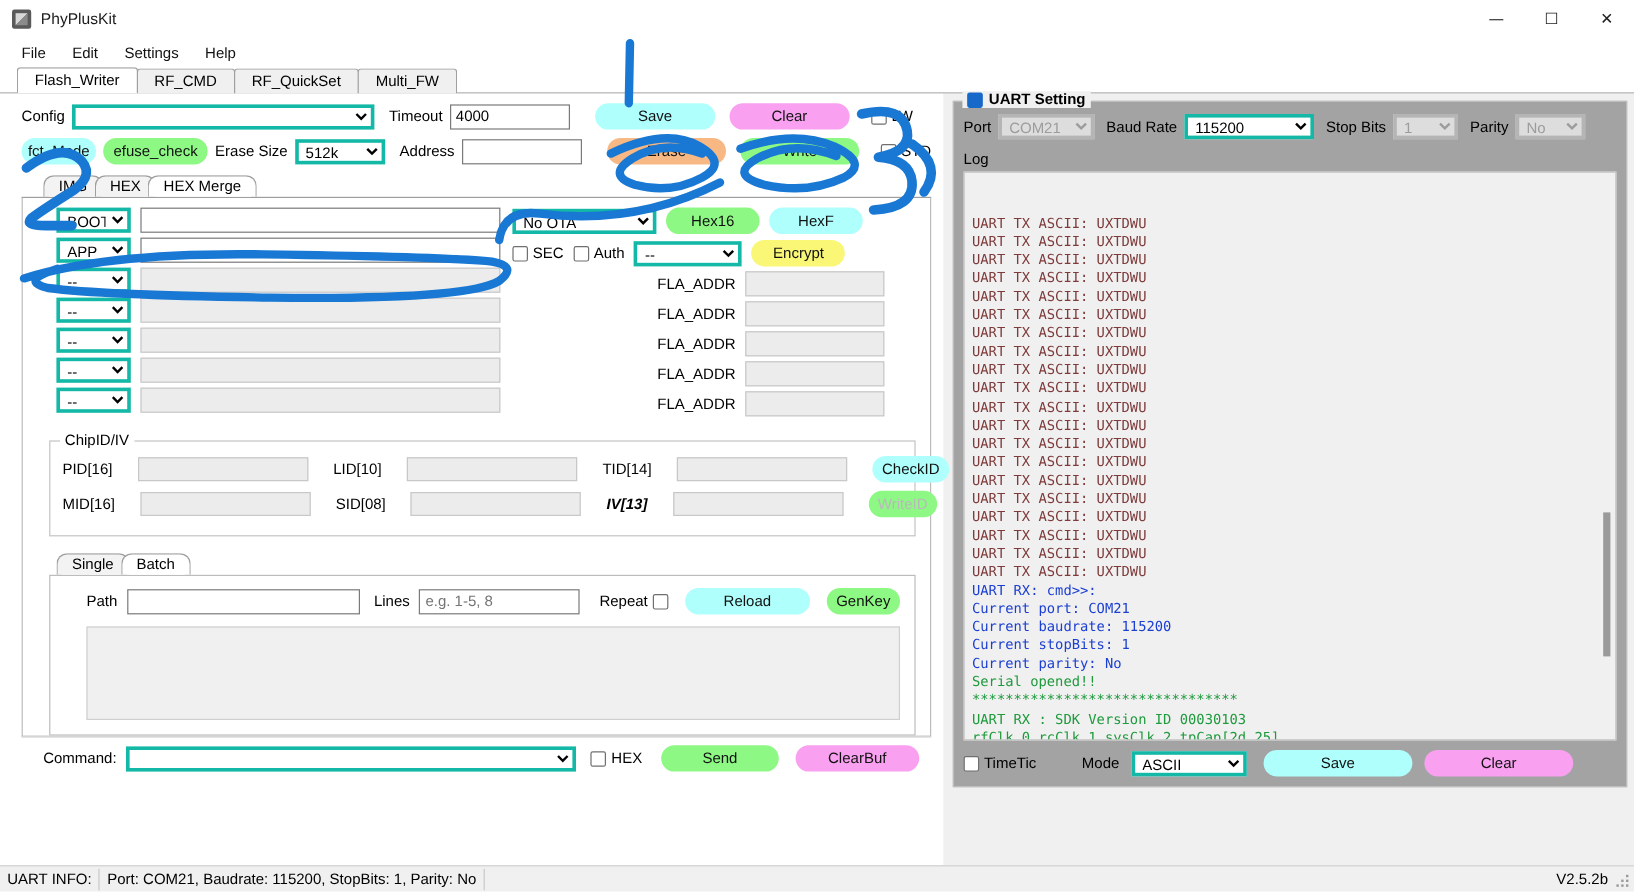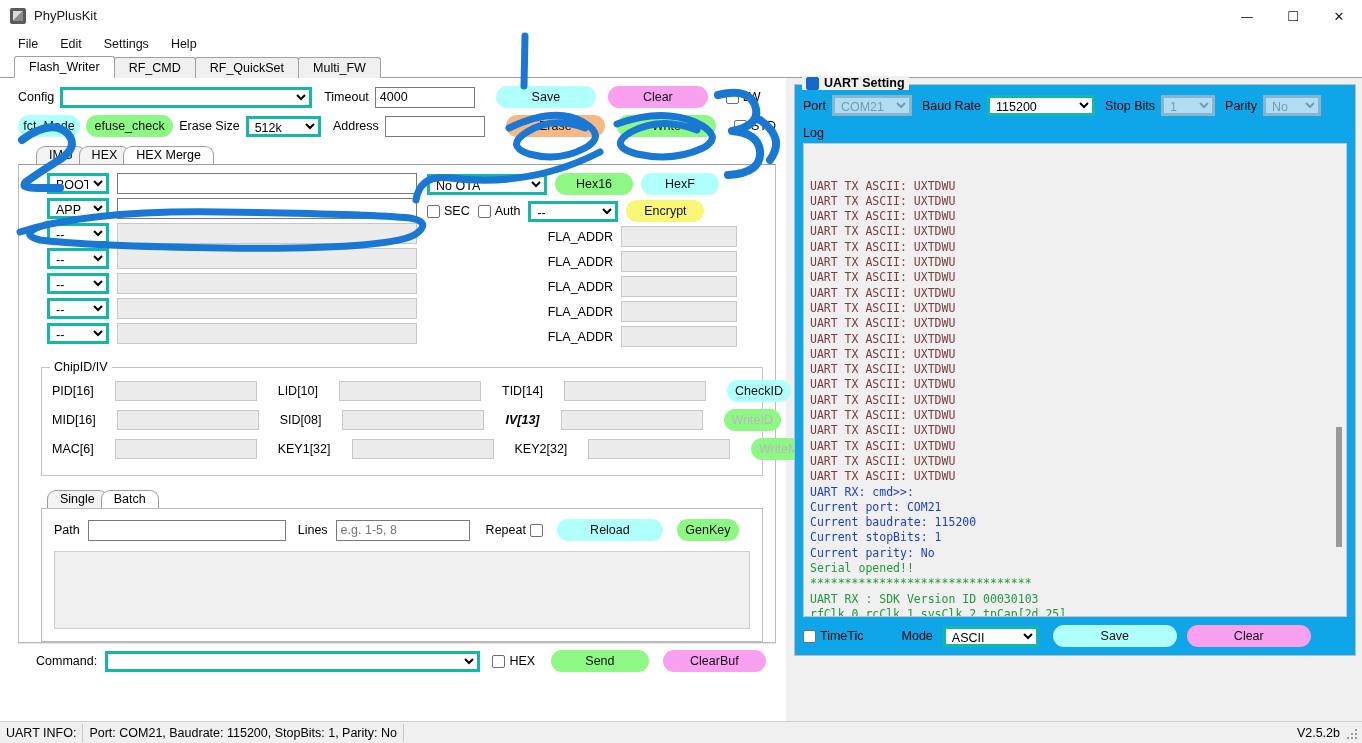--- a/index.html
+++ b/index.html
@@ -117,30 +117,30 @@
     position:absolute; top:-8px; left:8px; background:#fff; padding:0 4px; font-size:12.5px;
   }
   .chiprow { display:flex; align-items:center; gap:21px; margin-bottom:7px; }
   .chiprow .lbl { width:62px; text-align:right; font-size:12.5px; }
   .chiprow .fakeinput { width:142px; height:20px; }
   .chiprow .pill { width:72px; }
   .italicbold { font-style:italic; font-weight:bold; }
 
   
   .batchwrap { margin:12px 12px 0 22px; }
-  .batchpanel { border:1px solid #bcbcbc; background:#fff; padding:10px 12px 12px 12px; }
+  .batchpanel { border:1px solid #bcbcbc; background:#fff; padding:10px 12px 12px 30px; }
   .bigbox { background:#f0f0f0; border:1px solid #cfcfcf; height:78px; margin-top:10px; }
 
   
   .cmdbar { display:flex; align-items:center; gap:8px; padding:6px 10px 6px 18px;
     background:#fff; border-top:1px solid #e4e4e4; }
   .cmdbar select.sel { width:395px; }
 
   
-  .uartbox { border:1px solid #bdbdbd; background:#0ea5e9; padding:6px 8px 8px 8px; position:relative; }
+  .uartbox { border:1px solid #bdbdbd; background:#a3a3a3; padding:6px 8px 8px 8px; position:relative; }
   .uartlegend { position:absolute; top:-9px; left:7px; background:#f0f0f0; padding:0 4px;
     display:flex; align-items:center; gap:5px; font-weight:bold; font-size:12.5px; }
   .uartrow1 { display:flex; align-items:center; gap:6px; margin-top:4px; }
   .uartrow2 { display:flex; align-items:center; gap:9px; margin-top:9px; }
   .uartrow2 .pill { height:26px; border-radius:5px; }
 
   .logwrap { margin-top:10px; position:relative; }
   .loglegend { font-size:12.5px; margin-bottom:3px; }
   .logbox {
     border:1px solid #c6c6c6; background:#f0f0f0; height:474px; overflow:hidden;
@@ -335,29 +335,20 @@
           <div class="chiprow">
             <span class="lbl">MID[16]</span>
             <input class="txt fakeinput gray" readonly="" value="" style="">
             <span class="lbl" style="width:auto">SID[08]</span>
             <input class="txt fakeinput gray" readonly="" value="" style="">
             <span class="lbl italicbold" style="width:auto">IV[13]</span>
             <input class="txt fakeinput gray" readonly="" value="" style="">
             <button class="pill green dim">WriteID</button>
           </div>
 
-          <div class="chiprow">
-            <span class="lbl">MAC[6]</span>
-            <input class="txt fakeinput gray" readonly="" value="" style="">
-            <span class="lbl" style="width:auto">KEY1[32]</span>
-            <input class="txt fakeinput gray" readonly="" value="" style="">
-            <span class="lbl" style="width:auto">KEY2[32]</span>
-            <input class="txt fakeinput gray" readonly="" value="" style="">
-            <button class="pill green dim">WriteMAC</button>
-          </div>
         </div>
 
         <div class="batchwrap">
           <div class="subtabs" style="margin:0 0 0 6px">
             <div class="st">Single</div>
             <div class="st active">Batch</div>
           </div>
           <div class="batchpanel">
             <div style="display:flex;align-items:center;gap:8px">
               <span class="lbl">Path</span>

